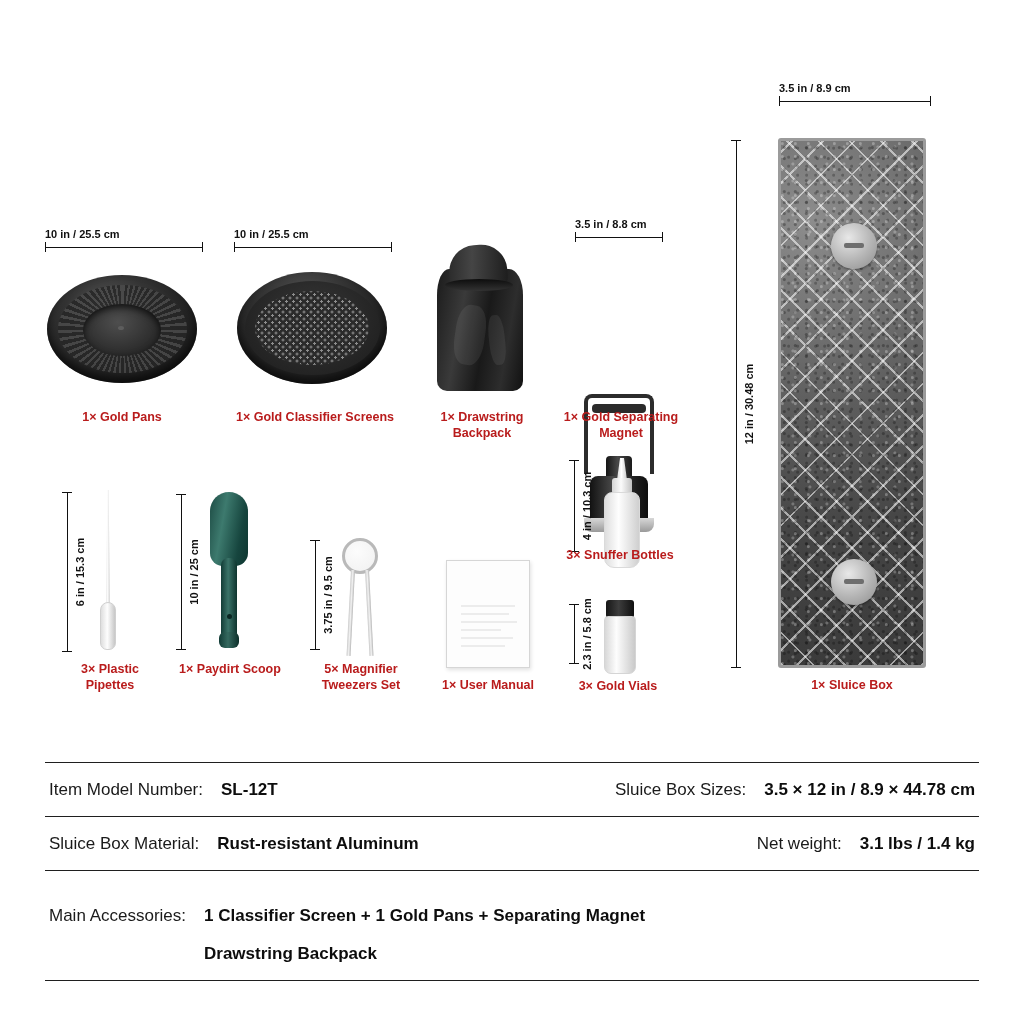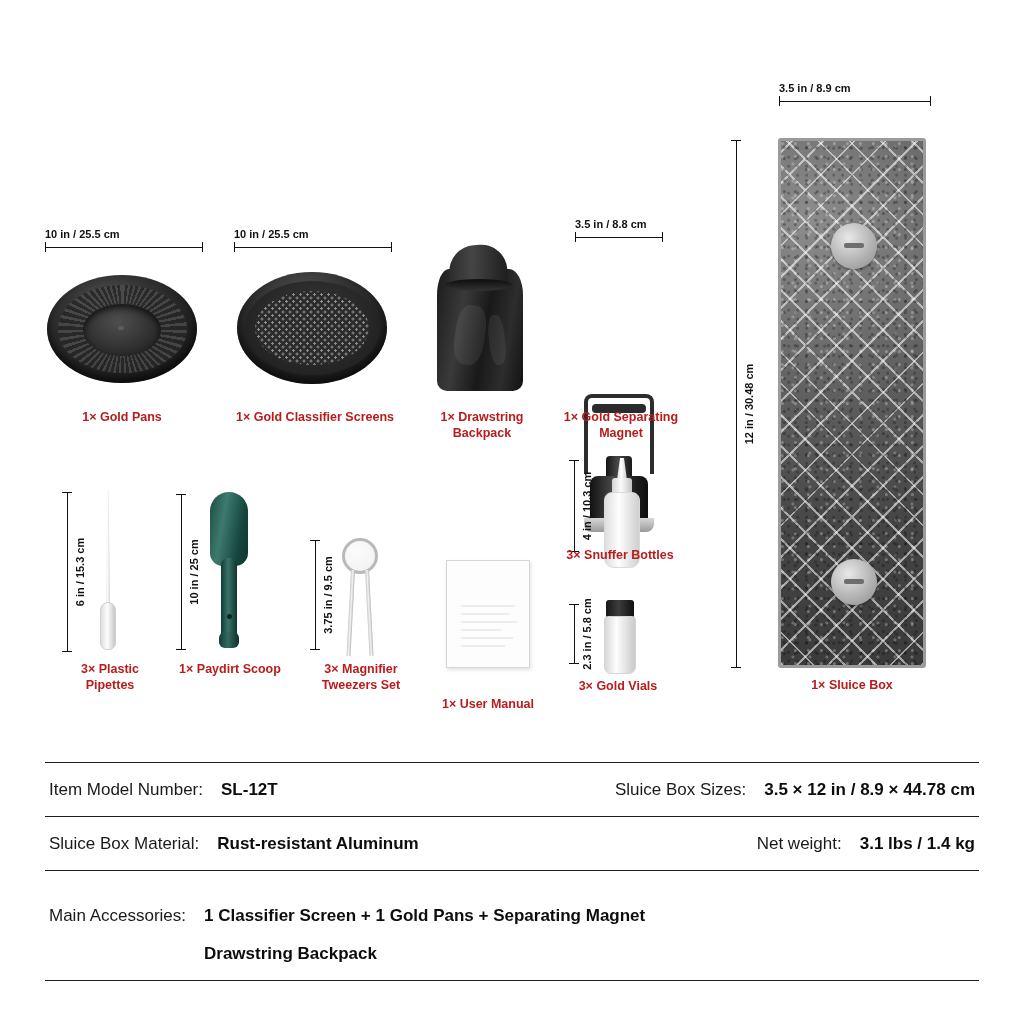--- a/index.html
+++ b/index.html
@@ -400,31 +400,31 @@
     <div class="bar">
         <div class="line"></div>
       </div>
     <div class="txt">3.75 in / 9.5 cm</div>
   </div>
   <div class="art tweez" style="left:338px; top:538px;">
     <div class="tw-ring"></div>
     <div class="tw-arm-l"></div>
     <div class="tw-arm-r"></div>
   </div>
-  <div class="caption" style="left:305px; top:662px; width:112px;">3× Magnifier Tweezers Set</div>
+  <div class="caption" style="left:305px; top:662px; width:112px;">5× Magnifier Tweezers Set</div>
 
   <div class="manual" style="left:446px; top:560px;">
     <div class="ml" style="top:44px; width:54px;"></div>
     <div class="ml" style="top:52px; width:48px;"></div>
     <div class="ml" style="top:60px; width:56px;"></div>
     <div class="ml" style="top:68px; width:40px;"></div>
     <div class="ml" style="top:76px; width:52px;"></div>
     <div class="ml" style="top:84px; width:44px;"></div>
   </div>
-  <div class="caption" style="left:420px; top:678px; width:136px;margin-top:19px;">1× User Manual</div>
+  <div class="caption" style="left:420px; top:678px; width:136px;">1× User Manual</div>
 
   <div class="dim-v" style="left:569px; top:460px; height:92px;">
     <div class="bar">
         <div class="line"></div>
       </div>
     <div class="txt">4 in / 10.3 cm</div>
   </div>
   <div class="art snuffer" style="left:600px; top:458px;">
     <div class="sn-tip"></div>
     <div class="sn-cap"></div>

